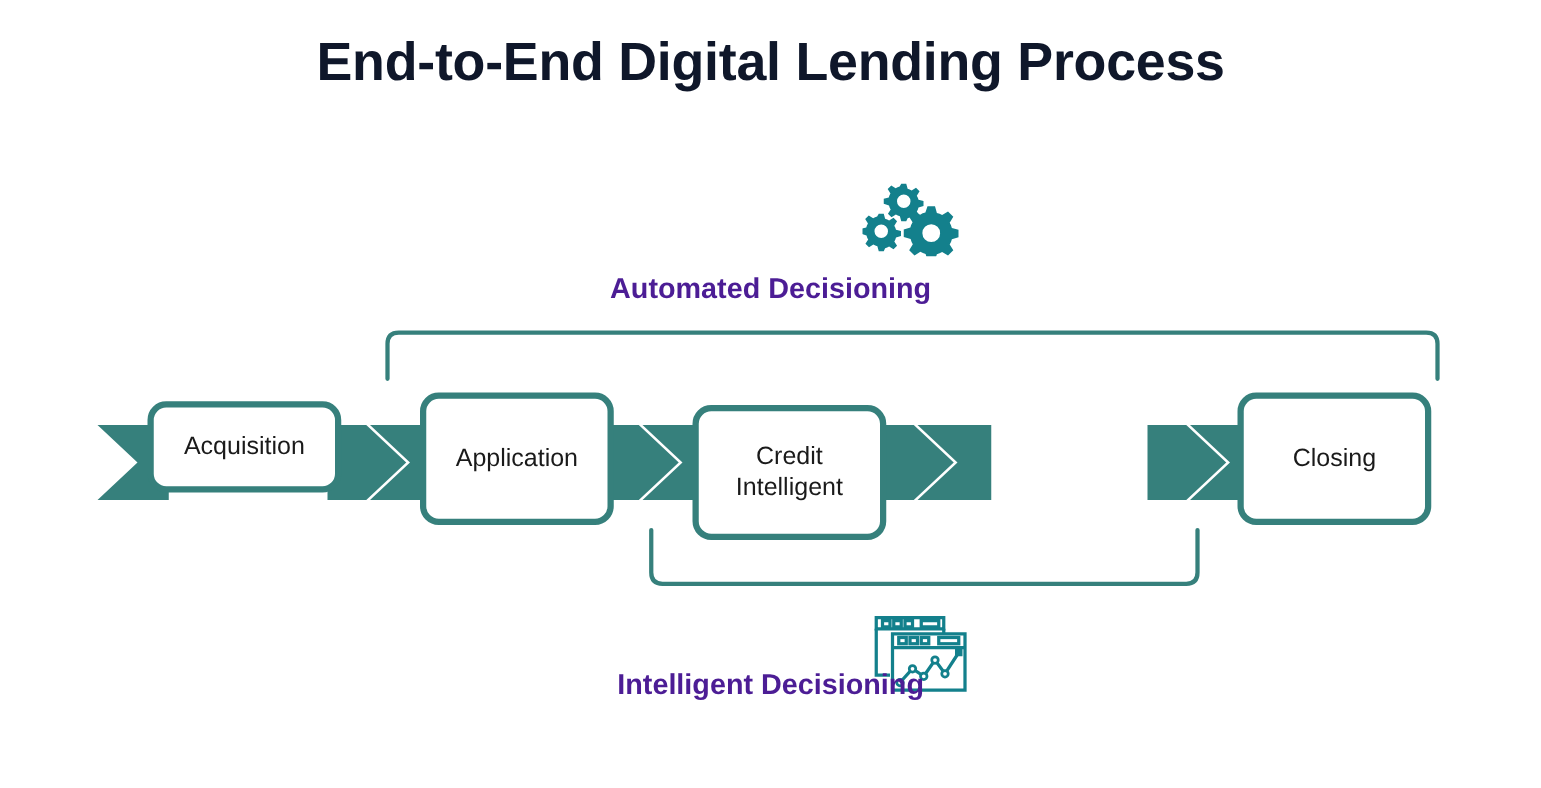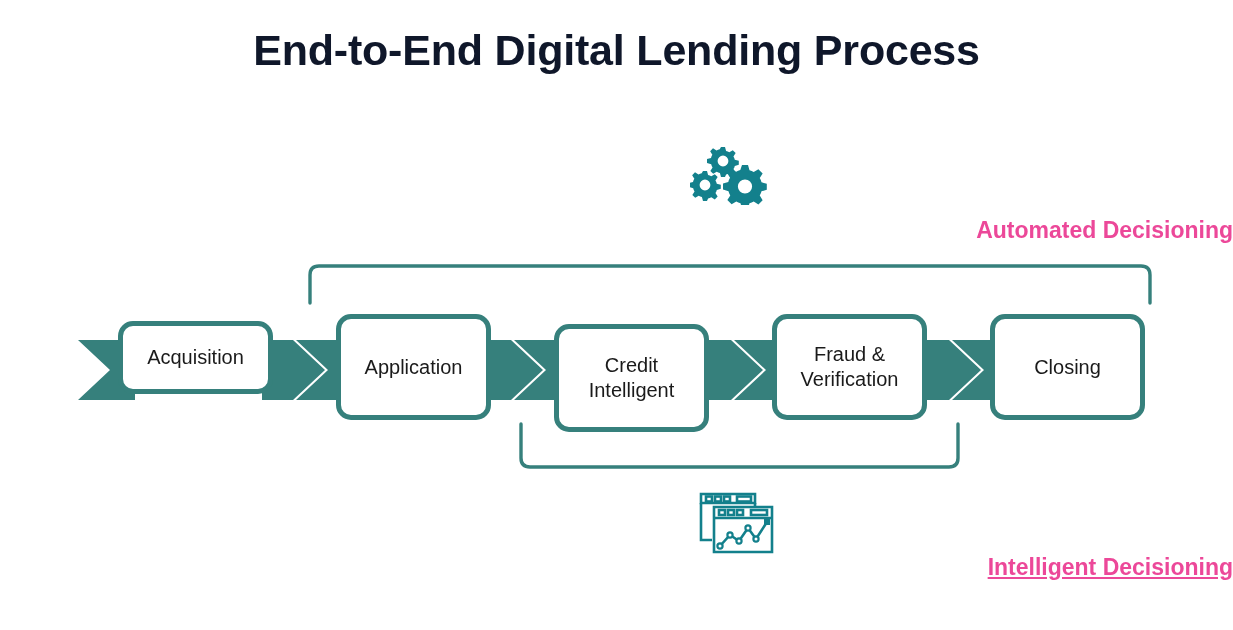--- a/index.html
+++ b/index.html
@@ -33,34 +33,33 @@
     color: #0f172a;
     letter-spacing: -0.2px;
     white-space: nowrap;
   }
 
   
   .ann-label {
     position: absolute;
     font-size: 23px;
     font-weight: bold;
-    color: #ec4899;
+    color: #4c1d95;
     white-space: nowrap;
-    text-align: right;
+    text-align: center;
   }
   .ann-label.top {
     left: 0;
     top: 217px;
     width: 1233px;
   }
   .ann-label.bottom {
     left: 0;
-    top: 554px;
-    width: 1233px;
-    text-decoration: underline;
+    top: 534px;
+    width: 1233px;
   }
 
   
   .icon-wrap {
     position: absolute;
   }
   .icon-gears {
     left: 690px;
     top: 143px;
     width: 80px;
@@ -175,26 +174,20 @@
     </div>
   </div>
 
   <div class="pbox" style="left:554px; top:324px; width:155px; height:108px;">
     <div>
       <span>Credit</span>
       <span>Intelligent</span>
     </div>
   </div>
 
-  <div class="pbox" style="left:772px; top:314px; width:155px; height:106px;">
-    <div>
-      <span>Fraud &amp;</span>
-      <span>Verification</span>
-    </div>
-  </div>
 
   <div class="pbox" style="left:990px; top:314px; width:155px; height:106px;text-align:center;">
     <div>
       <span>Closing</span>
     </div>
   </div>
 
   <div class="icon-wrap icon-dashboard">
     <svg viewBox="0 0 78 68" width="78" height="68" aria-hidden="true">
       <g fill="none" stroke="#13808c" stroke-width="2.6">

